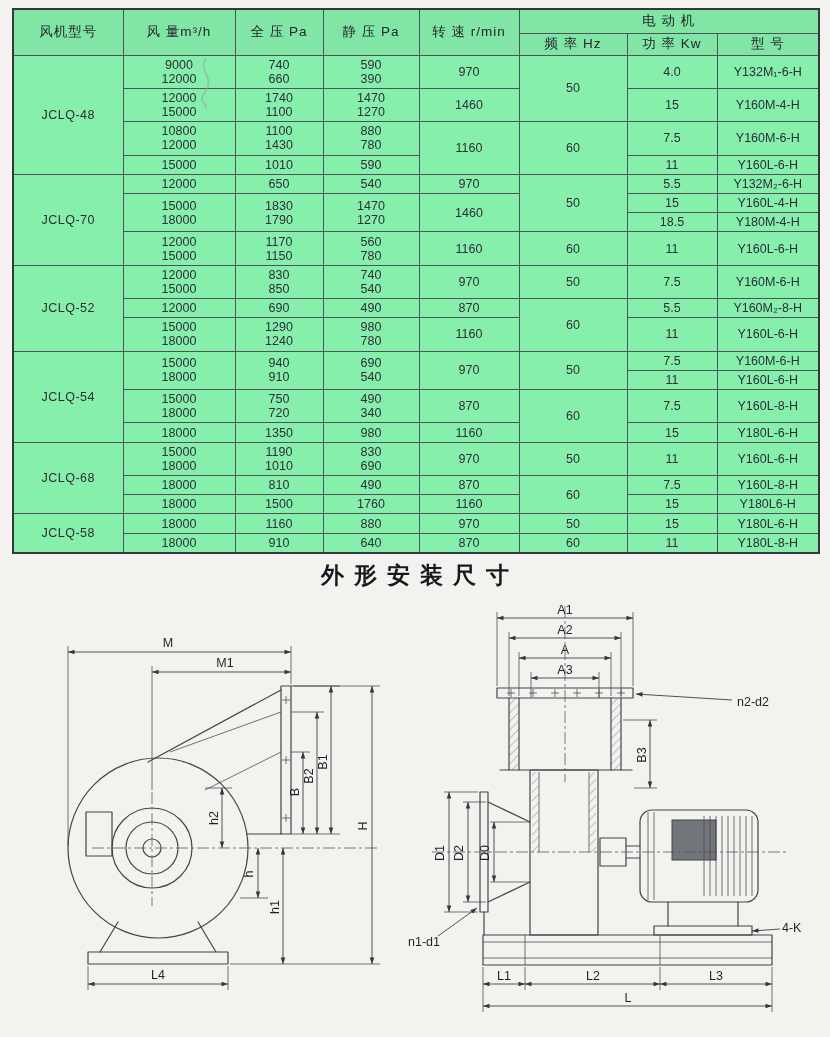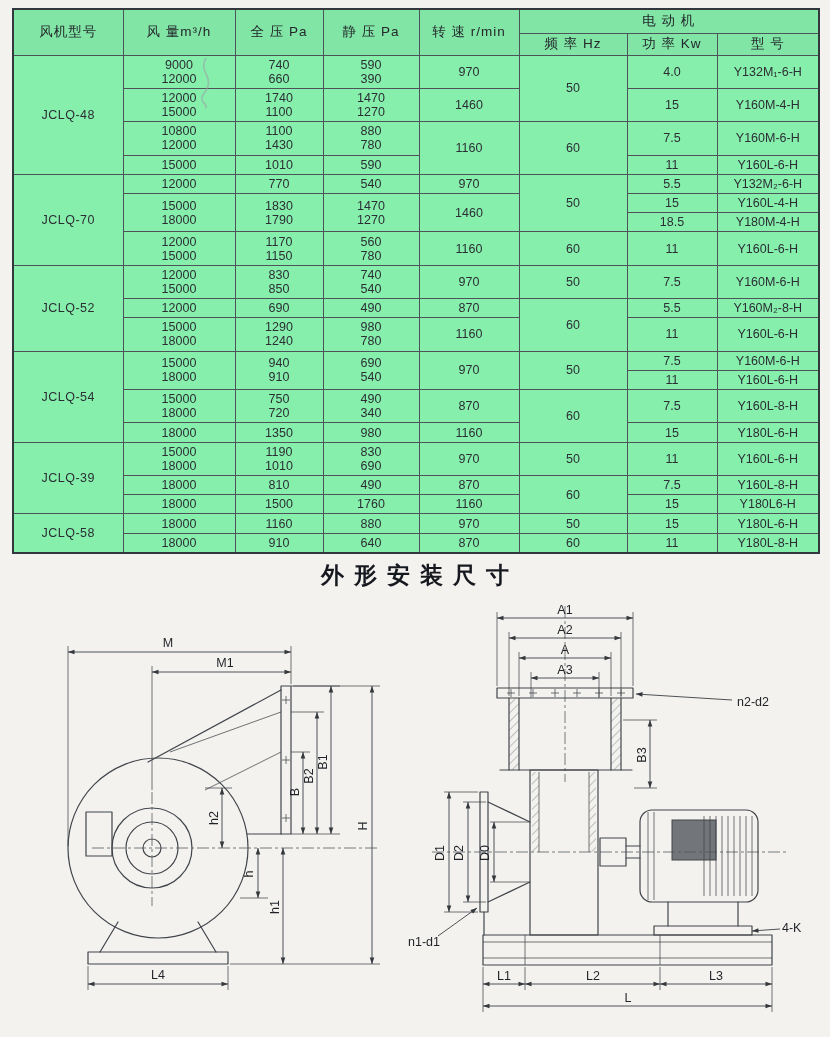--- a/index.html
+++ b/index.html
@@ -101,21 +101,21 @@
         <tr>
           <td>15000</td>
           <td>1010</td>
           <td>590</td>
           <td>11</td>
           <td>Y160L-6-H</td>
         </tr>
         <tr>
           <td rowspan="4" class="fan-model">JCLQ-70</td>
           <td>12000</td>
-          <td>770</td>
+          <td>650</td>
           <td>540</td>
           <td>970</td>
           <td rowspan="3">50</td>
           <td>5.5</td>
           <td>Y132M₂-6-H</td>
         </tr>
         <tr>
           <td rowspan="2">15000
 18000</td>
           <td rowspan="2">1830
@@ -206,21 +206,21 @@
         </tr>
         <tr>
           <td>18000</td>
           <td>1350</td>
           <td>980</td>
           <td>1160</td>
           <td>15</td>
           <td>Y180L-6-H</td>
         </tr>
         <tr>
-          <td rowspan="3" class="fan-model">JCLQ-39</td>
+          <td rowspan="3" class="fan-model">JCLQ-68</td>
           <td>15000
 18000</td>
           <td>1190
 1010</td>
           <td>830
 690</td>
           <td>970</td>
           <td>50</td>
           <td>11</td>
           <td>Y160L-6-H</td>

